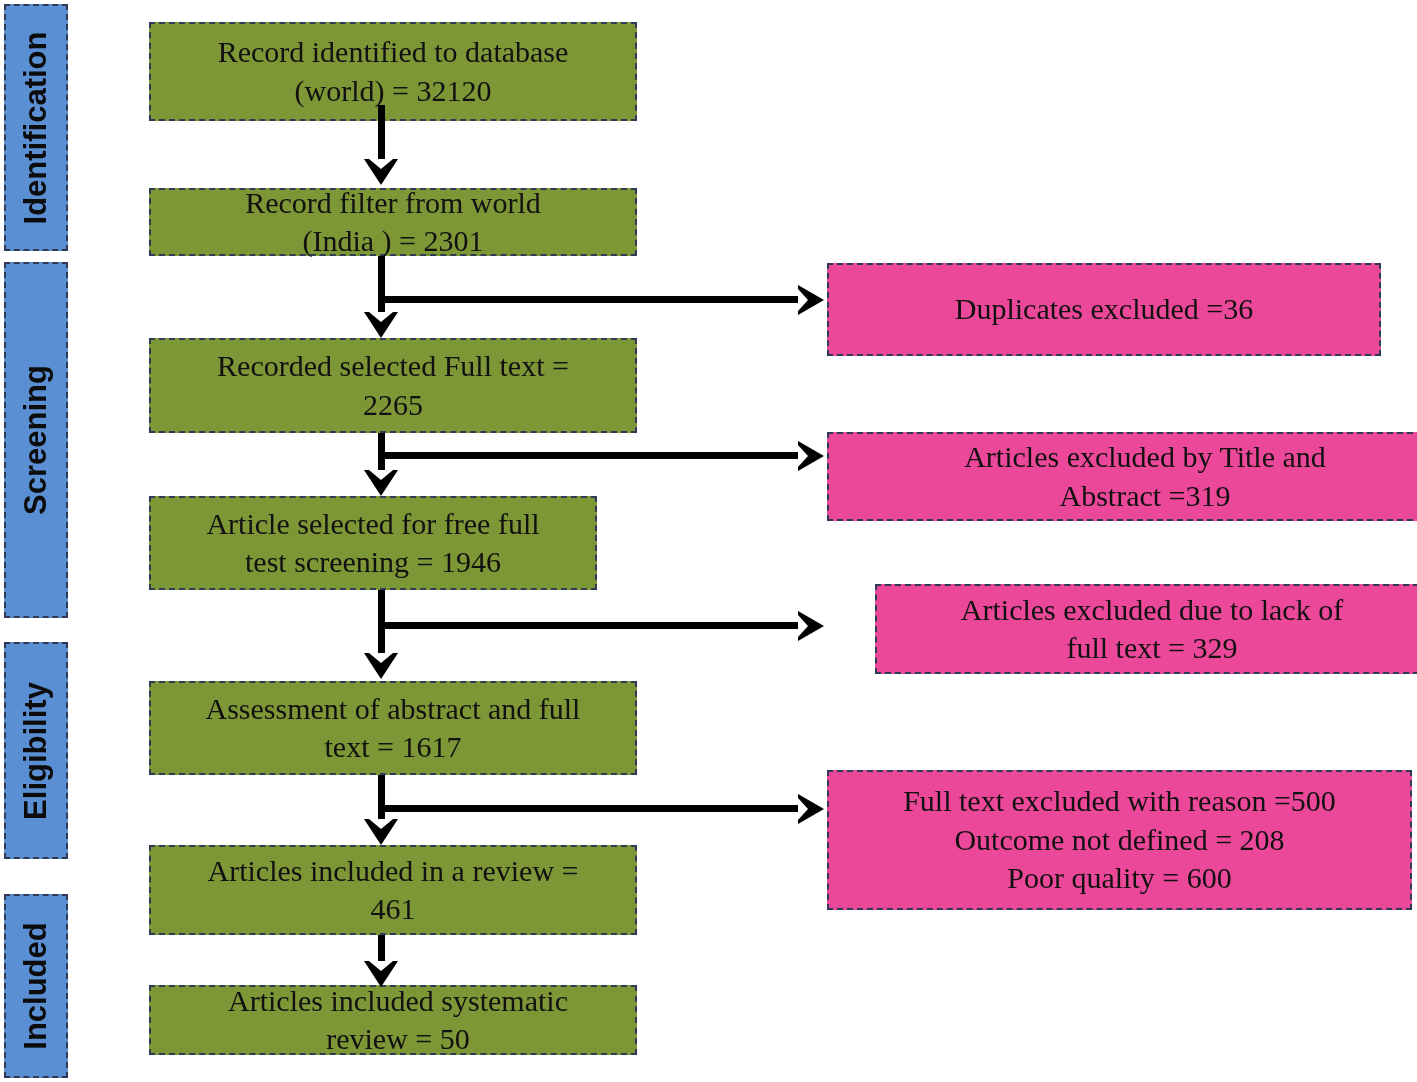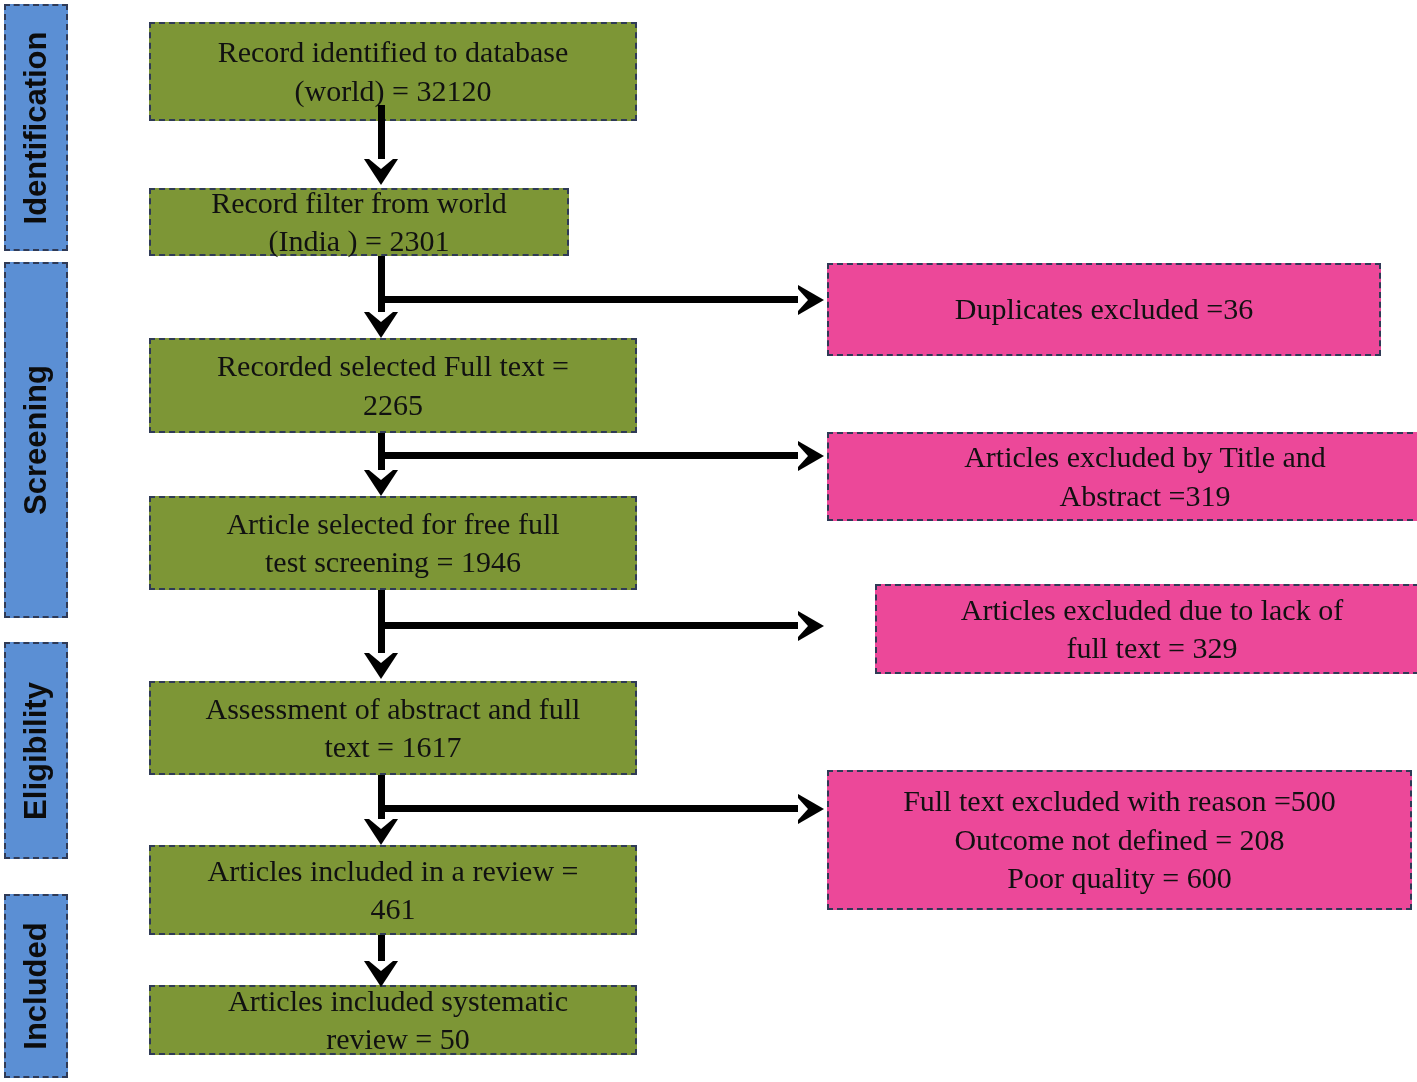--- a/index.html
+++ b/index.html
@@ -128,31 +128,31 @@
 
   <div class="stage-bar" style="left:4px; top:894px; width:64px; height:184px;">
     <span class="stage-label">Included</span>
   </div>
 
   <div class="box green" style="left:149px; top:22px; width:488px; height:99px;">
     <span class="box-text">Record identified  to database
 (world) = 32120</span>
   </div>
 
-  <div class="box green" style="left:149px; top:188px; width:420px; height:68px;">
+  <div class="box green" style="left:149px; top:188px; width:488px; height:68px;">
     <span class="box-text">Record filter from world
 (India ) = 2301</span>
   </div>
 
   <div class="box green" style="left:149px; top:338px; width:488px; height:95px;">
     <span class="box-text">Recorded selected Full text =
 2265</span>
   </div>
 
-  <div class="box green" style="left:149px; top:496px; width:488px; height:94px;">
+  <div class="box green" style="left:149px; top:496px; width:448px; height:94px;">
     <span class="box-text">Article selected for free full
 test screening = 1946</span>
   </div>
 
   <div class="box green" style="left:149px; top:681px; width:488px; height:94px;">
     <span class="box-text">Assessment of abstract and full
 text = 1617</span>
   </div>
 
   <div class="box green" style="left:149px; top:845px; width:488px; height:90px;">

